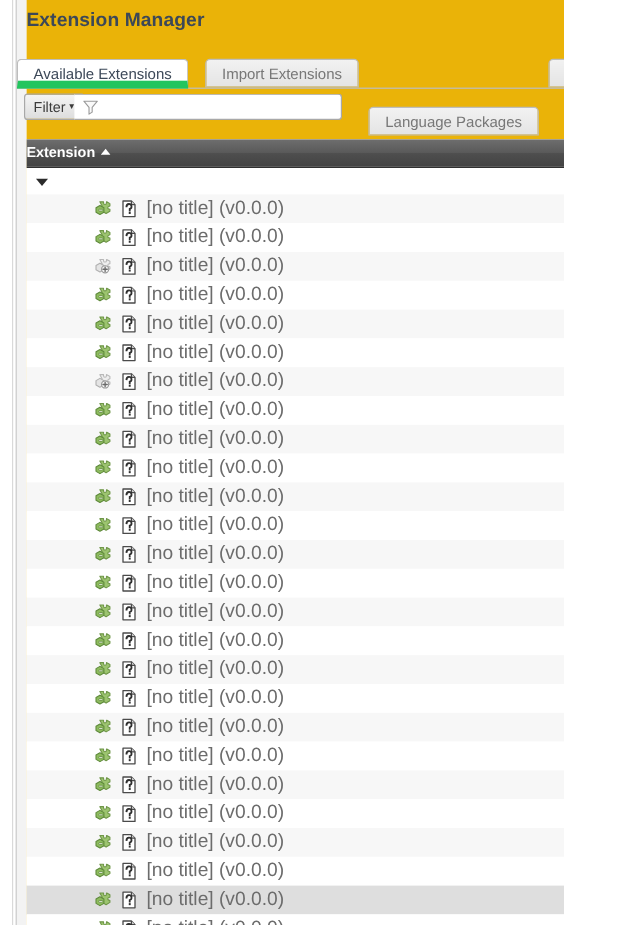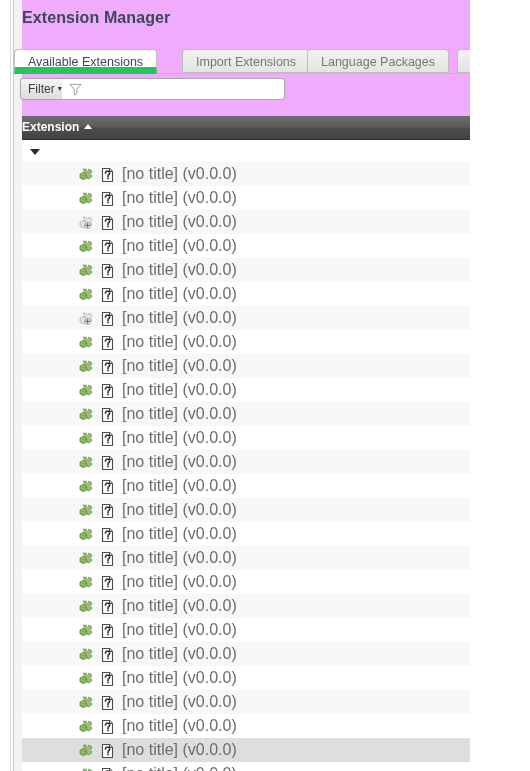--- a/index.html
+++ b/index.html
@@ -11,21 +11,21 @@
     overflow: hidden;
     background: #ffffff;
     font-family: "Liberation Sans", sans-serif;
     -webkit-font-smoothing: antialiased;
   }
 
   #app {
     position: relative;
     width: 470px;
     height: 771px;
-    background: #f0abfc;
+    background: #eab308;
     overflow: hidden;
   }
 
   
   .gutter {
     position: absolute;
     left: 0; top: 0;
     width: 22px; height: 771px;
     background: #ffffff;
   }
@@ -241,22 +241,22 @@
     <div class="gutter-line-a"></div>
     <div class="gutter-line-b"></div>
   </div>
 
   <div class="page-title">Extension Manager</div>
 
   <div class="tabstrip">
     <div class="tabstrip-baseline"></div>
     <div id="tabs-host">
         <div class="tab active" style="left: 0px; top: 0px;"><span>Available Extensions</span></div>
-        <div class="tab" style="left: 168px;"><span>Import Extensions</span></div>
-        <div class="tab" style="left: 293px;"><span>Language Packages</span></div>
+        <div class="tab" style="left: 157px;"><span>Import Extensions</span></div>
+        <div class="tab" style="left: 293px; margin-top: 40px;"><span>Language Packages</span></div>
         <div class="tab" style="left: 443px; text-align: center;"><span>Settings</span></div>
       </div>
   </div>
 
   <div class="toolbar">
     <div class="filter-btn">
       <span>Filter</span><span class="filter-caret">▾</span>
     </div>
     <div class="filter-input-wrap">
       <svg class="funnel" viewBox="0 0 16 16">

